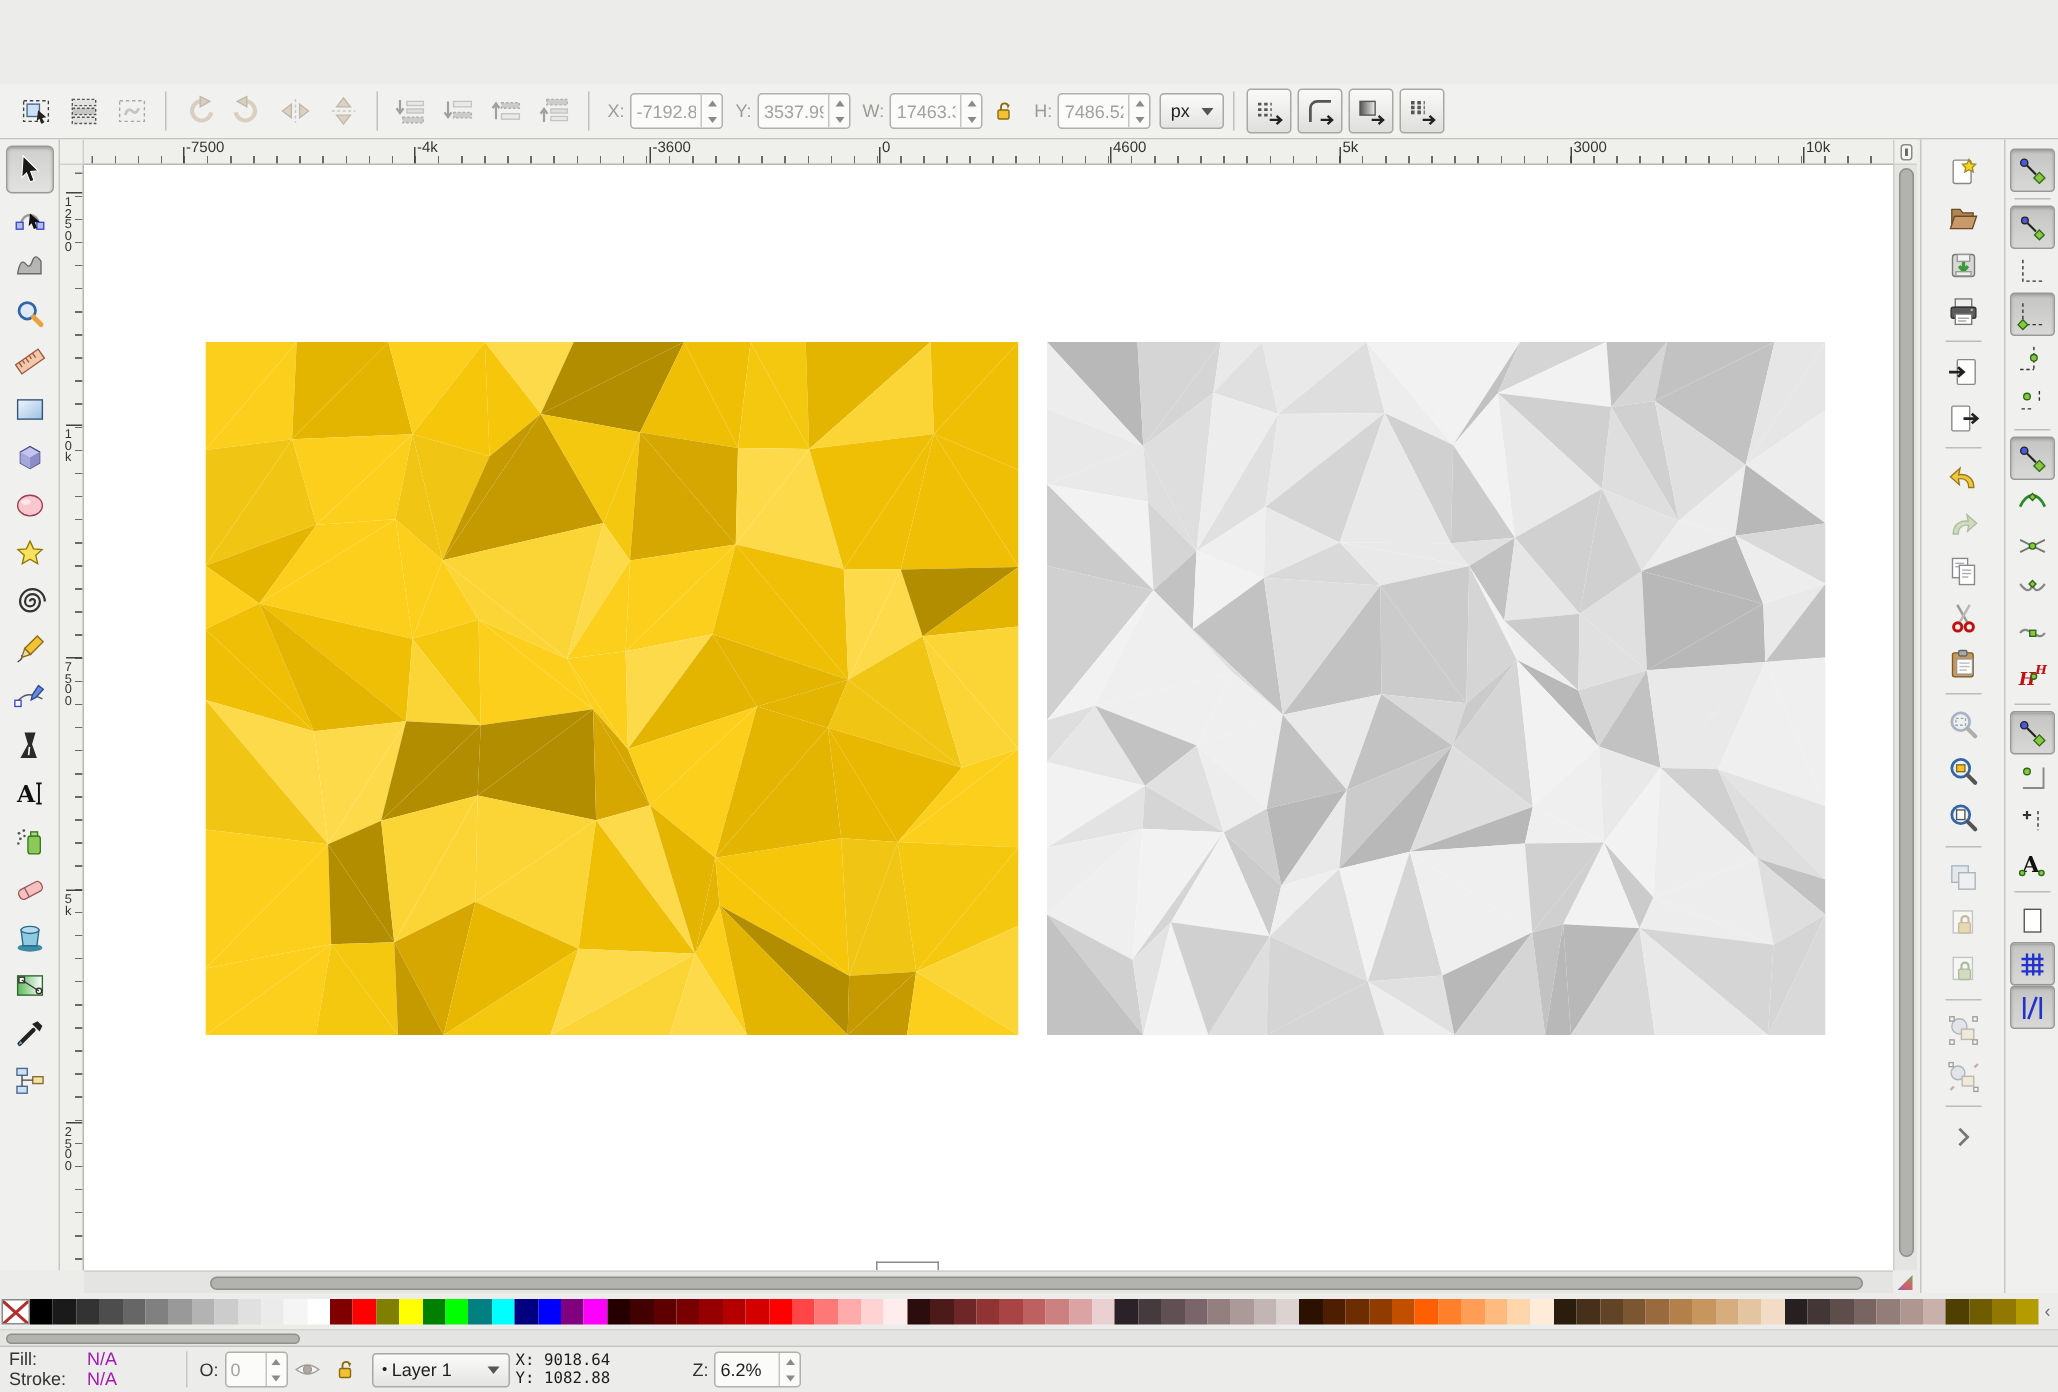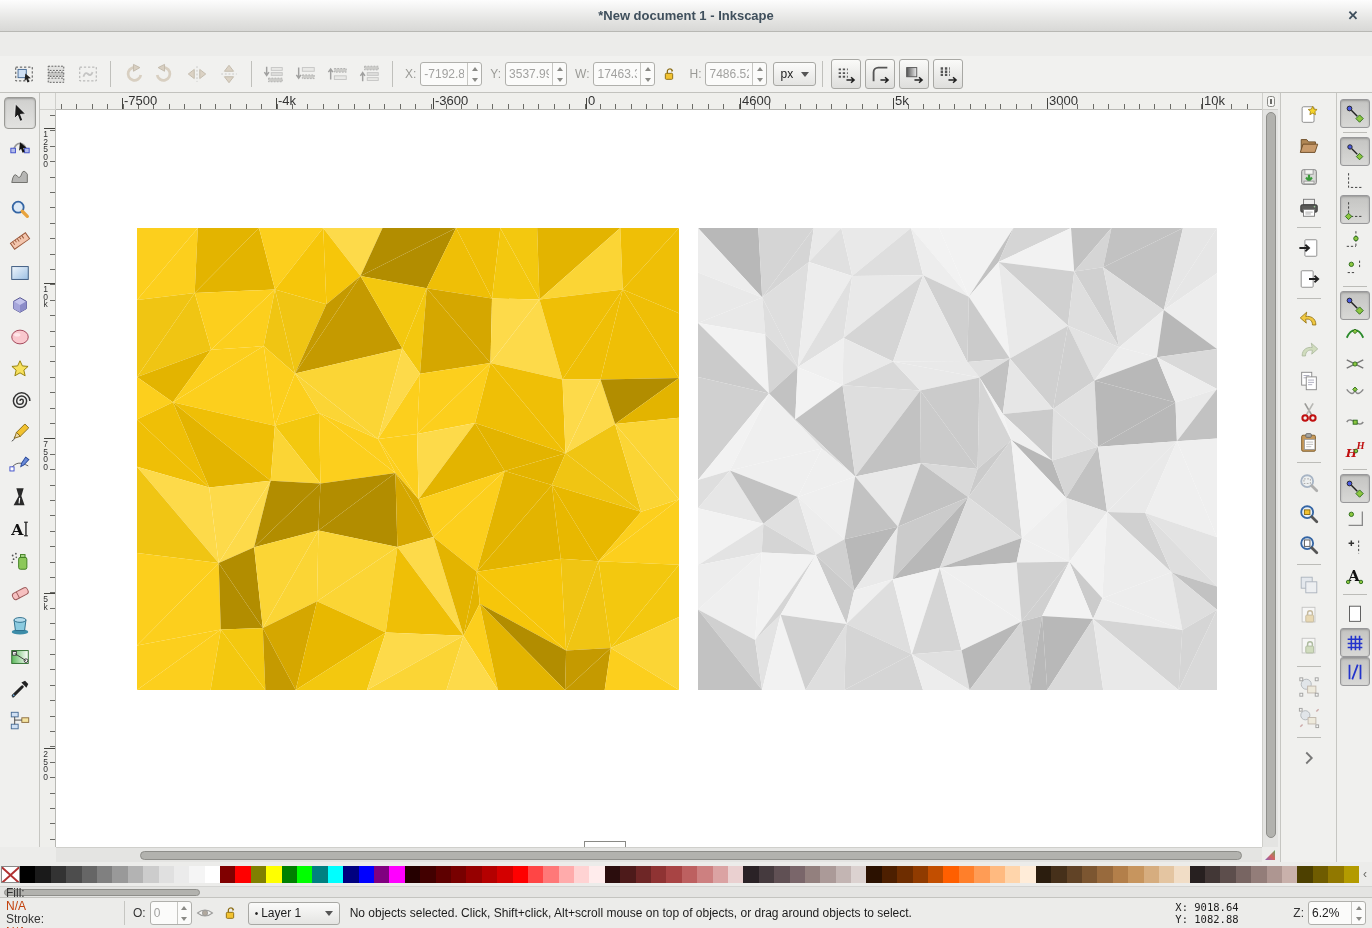--- a/index.html
+++ b/index.html
@@ -47,21 +47,21 @@
     background:#f0f0ee; border-right:1px solid #c6c6c2; display:flex; flex-direction:column; align-items:center; padding-top:4px; }
   .toolbtn { width:32px; height:32px; border-radius:4px; display:flex; align-items:center; justify-content:center;
     border:1px solid transparent; margin-bottom:0px; }
   .toolbtn.active { background:linear-gradient(#cfcfcd,#e2e2e0); border:1px solid #9a9a96; box-shadow:inset 0 1px 2px rgba(0,0,0,.25); }
 
   
   .cornerTL { position:absolute; left:40px; top:93px; width:16px; height:17px; background:#efefec; border-right:1px solid #cfcfcb; border-bottom:1px solid #cfcfcb; }
   .hruler { position:absolute; left:56px; top:93px; width:1206px; height:17px; background:#efefec; border-bottom:1px solid #b8b8b4; overflow:hidden;
     background-image:repeating-linear-gradient(to right,#6a6a66 0 1px,transparent 1px 15.4px);
     background-size:100% 5px; background-position:5px 100%; background-repeat:no-repeat; }
-  .hruler .rlabel { position:absolute; top:0px; font-size:13px; color:#333; }
+  .hruler .rlabel { position:absolute; top:0px; font-size:10px; color:#333; }
   .hruler .rtick  { position:absolute; bottom:0; width:1px; height:11px; background:#44443f; }
   .vruler { position:absolute; left:40px; top:110px; width:16px; height:737px; background:#efefec; border-right:1px solid #b8b8b4; overflow:hidden;
     background-image:repeating-linear-gradient(to bottom,#6a6a66 0 1px,transparent 1px 15.4px);
     background-size:5px 100%; background-position:100% 5px; background-repeat:no-repeat; }
   .vruler .rlabel { position:absolute; left:1px; font-size:8.5px; line-height:7.5px; color:#333; text-align:center; width:9px; }
   .vruler .rtick { position:absolute; right:0; height:1px; width:11px; background:#44443f; }
   .canvas { position:absolute; left:56px; top:110px; width:1206px; height:737px; background:#ffffff; overflow:hidden; }
   .canvas svg.mesh { position:absolute; }
   .pagefrag { position:absolute; left:528px; top:731px; width:42px; height:6px; background:#fff; border:1px solid #8a8a86; border-bottom:0; }
 
@@ -93,47 +93,43 @@
   .swatch.none:before, .swatch.none:after { content:""; position:absolute; left:-3px; right:-3px; top:7px; height:1.6px; background:#b03030; }
   .swatch.none:before { transform:rotate(42deg); } .swatch.none:after { transform:rotate(-42deg); }
   .palarrow { flex:0 0 12px; text-align:center; color:#6a6a66; font-size:12px; line-height:17px; }
   .palscroll { position:absolute; left:0; top:886px; width:1372px; height:11px; background:#e4e4e2; border-top:1px solid #d4d4d2; }
   .palthumb { position:absolute; left:4px; top:2px; width:196px; height:7px; background:#b2b2ae; border:1px solid #8e8e8a; border-radius:4px; }
 
   
   .statusbar { position:absolute; left:0; top:897px; width:1372px; height:31px; background:#ececea; border-top:1px solid #c4c4c0;
     display:flex; align-items:center; font-size:12px; color:#1c1c1c; }
   .fsblock { width:118px; padding-left:6px; line-height:13px; }
-  .fsrow { display:flex;flex-direction:column; }
+  .fsrow { display:flex; }
   .fsrow .fslabel { width:52px; color:#333; }
-  .fsrow .fsval { color:#c2410c; }
+  .fsrow .fsval { color:#a21caf; }
   .sdiv { width:1px; height:24px; background:#c6c6c2; margin:0 6px; }
   .olabel { color:#333; margin:0 4px 0 2px; }
   .statusbar .spinbox.small input { width:26px; }
   .miniicon { width:22px; height:22px; display:flex; align-items:center; justify-content:center; margin:0 2px; }
   .layerdd { display:flex; align-items:center; height:23px; min-width:92px; border:1px solid #a8a8a4; border-radius:3px;
     background:linear-gradient(#fbfbfa,#e4e4e2); padding:0 6px; margin:0 4px; }
   .layerdd .bullet { font-size:10px; margin-right:3px; color:#222; }
   .layerdd .lname { font-weight:normal; font-size:12px; flex:1; }
   .layerdd .dda { margin-left:10px; width:0;height:0;border-left:4px solid transparent;border-right:4px solid transparent;border-top:5px solid #555; }
   .smsg { flex:1; padding-left:6px; color:#1c1c1c; white-space:nowrap; overflow:hidden; }
   .coords { width:110px; text-align:left; font-family:"DejaVu Sans Mono",monospace; font-size:10.5px; line-height:12px; color:#1c1c1c; }
   .zlabel { margin:0 4px 0 8px; color:#333; }
   .zoomspin { margin-right:6px; }
   .zoomspin input { color:#1c1c1c !important; }
 </style>
 </head>
 <body>
 
 <div id="app">
 
-  <div class="titlebar">
-    <span class="title">*New document 1 - Inkscape</span>
-    <span class="close">✕</span>
-  </div>
 
 
   <div class="toolbar2" id="toolbar2">
       <div class="tbbtn">
         <span style="display: flex;">
           <svg width="22" height="22" viewBox="0 0 24 24">
             <rect x="3" y="4.5" width="18" height="15" fill="none" stroke="#444" stroke-dasharray="2.5 2"></rect>
             <rect x="5.5" y="7" width="9" height="9" fill="#cfe0f4" stroke="#456a94"></rect>
             <path d="M13.5 11.5 L19.5 16.5 L16.5 17 L17.8 20.5 L15.8 21.2 L14.5 17.6 L12.5 19.5 Z" fill="#222"></path>
           </svg>
@@ -1373,21 +1369,20 @@
       <svg width="16" height="16" viewBox="0 0 24 24">
           <rect x="5" y="11" width="11" height="9" rx="1.5" fill="#f2c230" stroke="#8a6a10" stroke-width="1.4"></rect>
           <path d="M8 11 V8 a3.6 3.6 0 0 1 7.1 -0.8 L16 5.6" fill="none" stroke="#8a6a10" stroke-width="1.8"></path>
         </svg>
     </div>
     <div class="layerdd">
       <span class="bullet">•</span>
       <span class="lname">Layer 1</span>
       <span class="dda"></span>
     </div>
-    <div class="smsg">No objects selected. Click, Shift+click, Alt+scroll mouse on top of objects, or drag around objects to select.</div>
     <div class="coords">
       <div>X: 9018.64</div>
       <div>Y: 1082.88</div>
     </div>
     <span class="zlabel">Z:</span>
     <div class="spinbox zoomspin">
       <input readonly="" style="width: 42px;" value="6.2%">
       <div class="spincol">
           <div>
             <span class="arr-up"></span>

